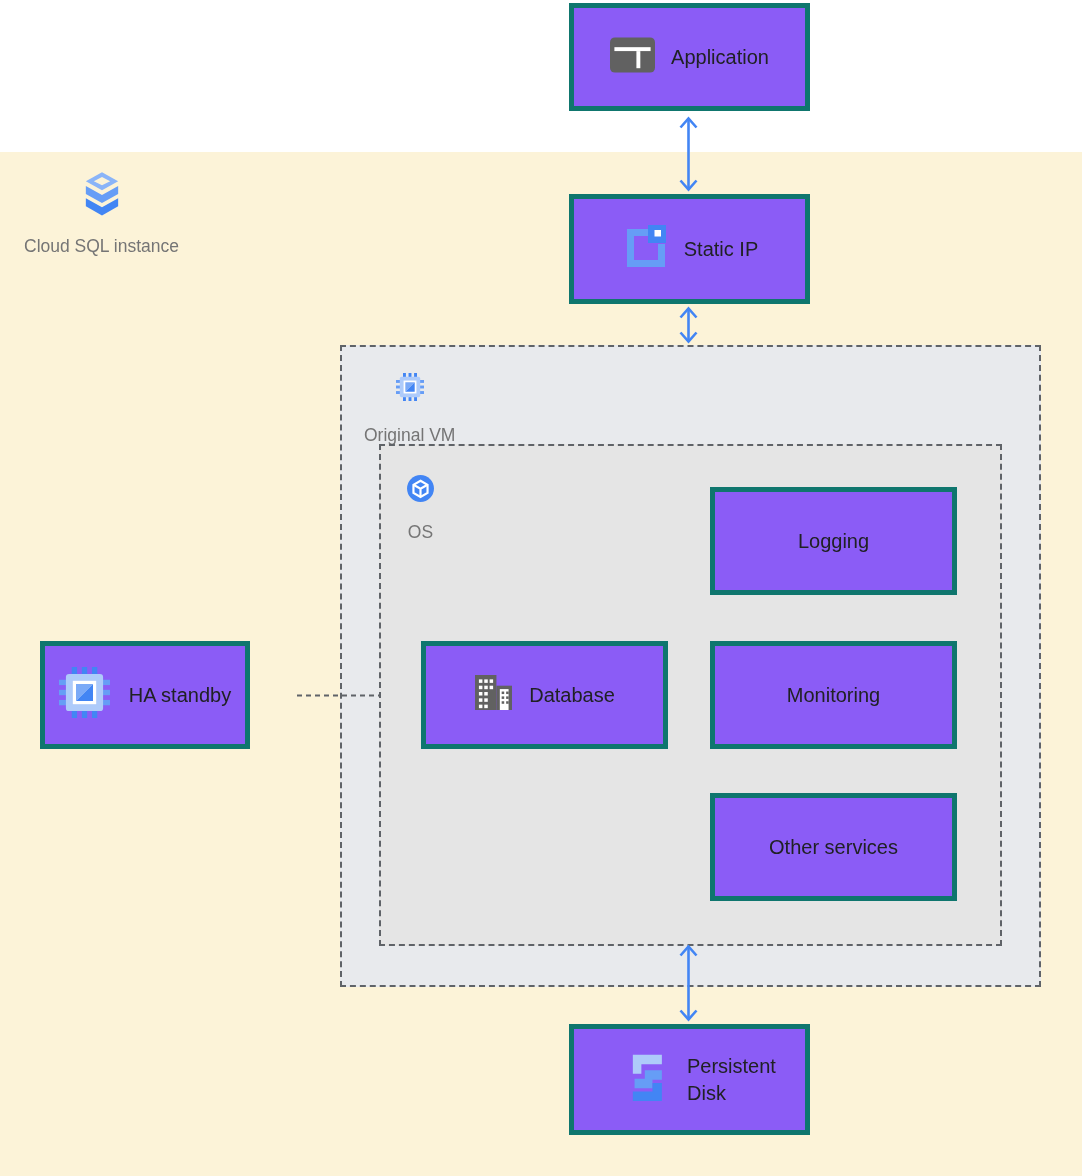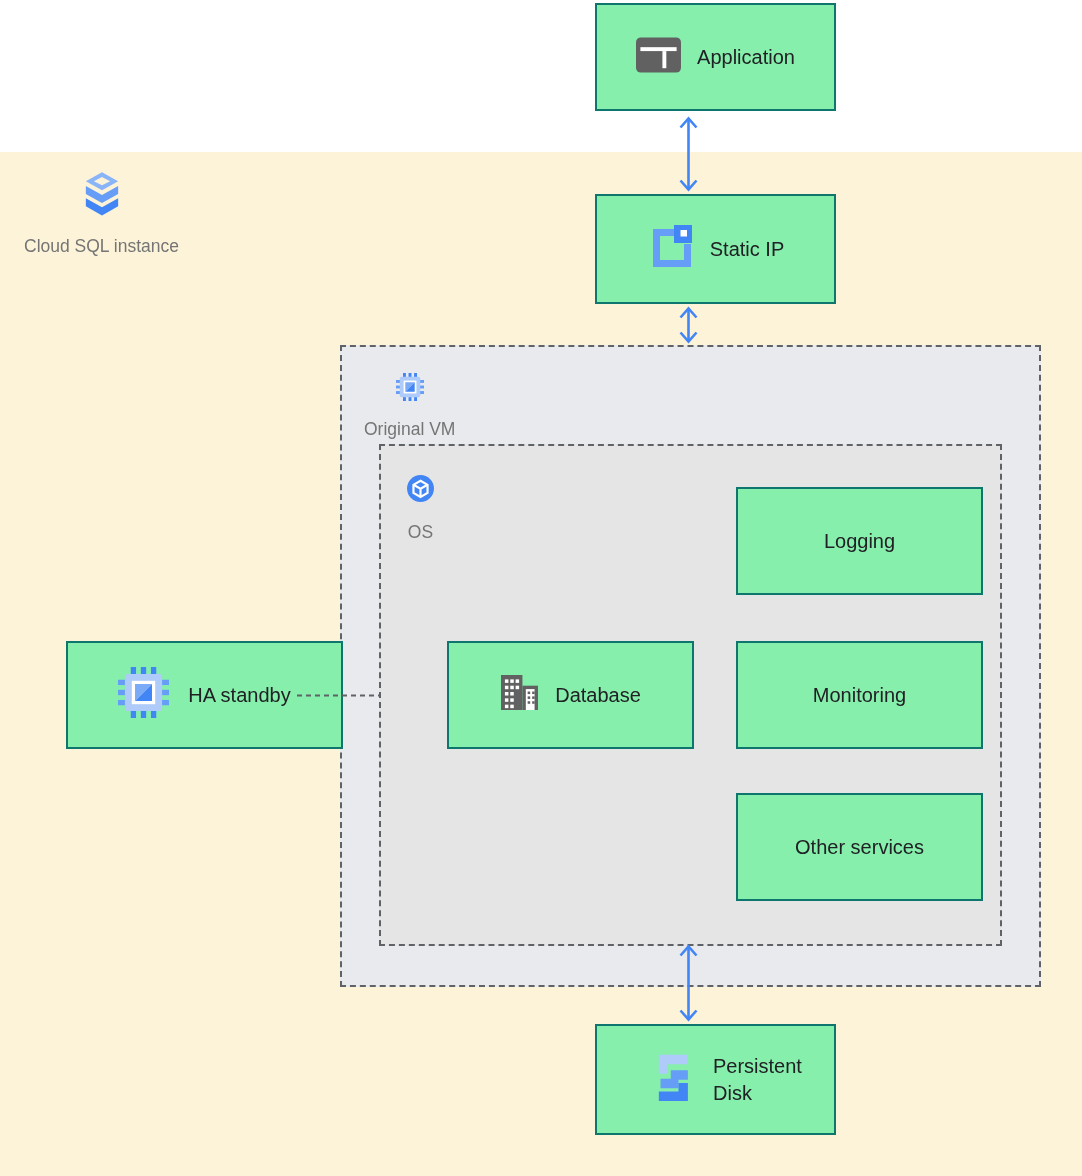--- a/index.html
+++ b/index.html
@@ -22,27 +22,26 @@
     background:#E8EAED;
     border:2px dashed #5F6368;
   }
   .os-container{
     position:absolute;left:379px;top:444px;width:619px;height:498px;
     background:#e5e5e5;
     border:2px dashed #5F6368;
   }
   .node-box{
     position:absolute;
-    background:#86efac;
-    border:2px solid #0f766e;
+    background:#8b5cf6;
+    border:5px solid #0f766e;
     display:flex;align-items:center;justify-content:center;
     gap:16px;
     color:#202124;font-size:20px;
     box-sizing:border-box;
-    margin-left:26px;
   }
   .region-label{
     position:absolute;
     display:flex;align-items:center;gap:15px;
     color:#757575;font-size:17.5px;flex-direction:column;
   }
   .region-label svg{flex:0 0 auto;}
   .overlay{
     position:absolute;left:0;top:0;width:1082px;height:1176px;
     pointer-events:none;
@@ -62,21 +61,21 @@
         <path fill="#8AB4F8" d="M20 0 L37 9.5 L20 19 L3 9.5 Z"></path>
         <path fill="#FCF3D8" d="M20 5.2 L28.6 9.5 L20 13.8 L11.4 9.5 Z"></path>
         <path fill="#669DF6" d="M3 14.5 L20 24 L37 14.5 V23 L20 32.5 L3 23 Z"></path>
         <path fill="#4285F4" d="M3 27.5 L20 37 L37 27.5 V36 L20 45.5 L3 36 Z"></path>
       </svg>
     </span>
     <span>Cloud SQL instance</span>
   </div>
 
   <div class="vm-container">
-    <div class="region-label" style="left:22px;top:26px;gap:13px;">
+    <div class="region-label" style="left:22px;top:26px;gap:19px;">
       <span>
         <svg width="28" height="28" viewBox="0 0 48 48">
           <g fill="#4285F4">
             <rect x="12" y="0" width="5" height="8"></rect>
               <rect x="21.5" y="0" width="5" height="8"></rect>
               <rect x="31" y="0" width="5" height="8"></rect>
             <rect x="12" y="40" width="5" height="8"></rect>
               <rect x="21.5" y="40" width="5" height="8"></rect>
               <rect x="31" y="40" width="5" height="8"></rect>
           </g>
@@ -171,21 +170,21 @@
   </div>
 
   <div class="node-box" style="left:710px;top:641px;width:247px;height:108px;">
     <span>Monitoring</span>
   </div>
 
   <div class="node-box" style="left:710px;top:793px;width:247px;height:108px;">
     <span>Other services</span>
   </div>
 
-  <div class="node-box" style="left:40px;top:641px;width:277px;height:108px;gap:19px;">
+  <div class="node-box" style="left:40px;top:641px;width:210px;height:108px;gap:19px;">
     <span>
       <svg width="51" height="51" viewBox="0 0 48 48">
         <g fill="#4285F4">
           <rect x="12" y="0" width="5" height="8"></rect>
             <rect x="21.5" y="0" width="5" height="8"></rect>
             <rect x="31" y="0" width="5" height="8"></rect>
           <rect x="12" y="40" width="5" height="8"></rect>
             <rect x="21.5" y="40" width="5" height="8"></rect>
             <rect x="31" y="40" width="5" height="8"></rect>
         </g>

